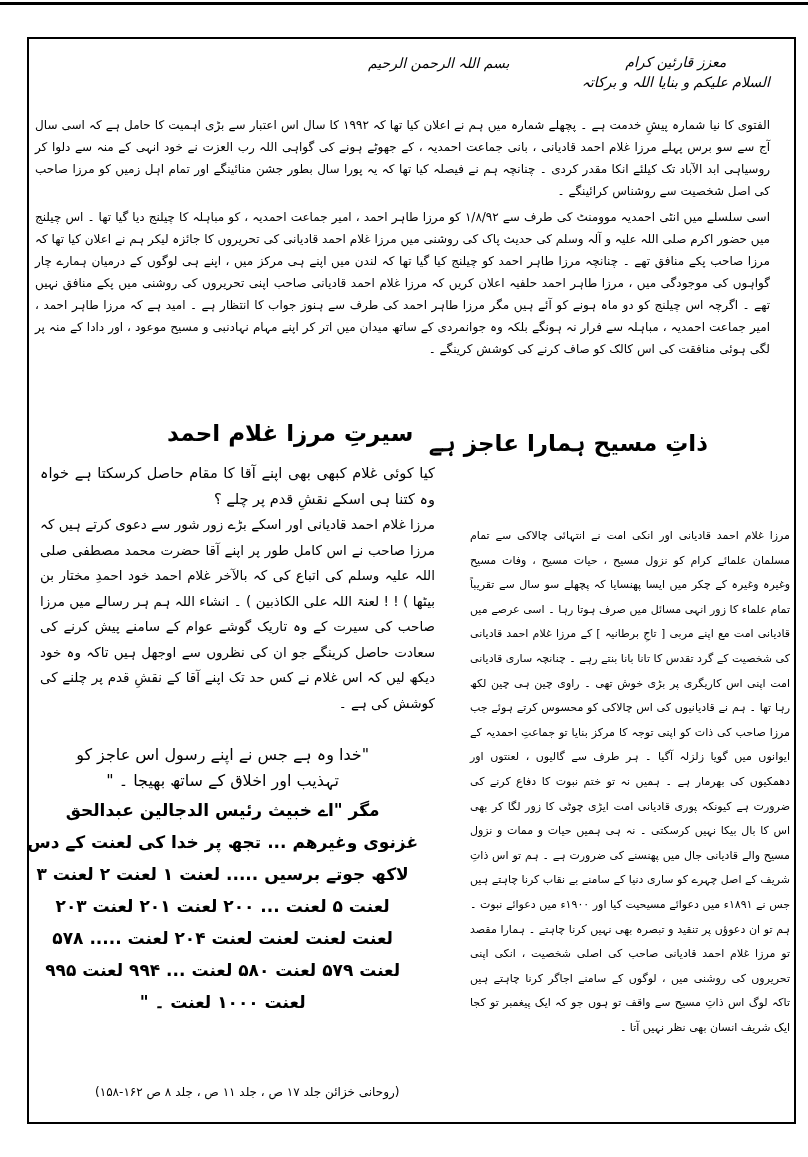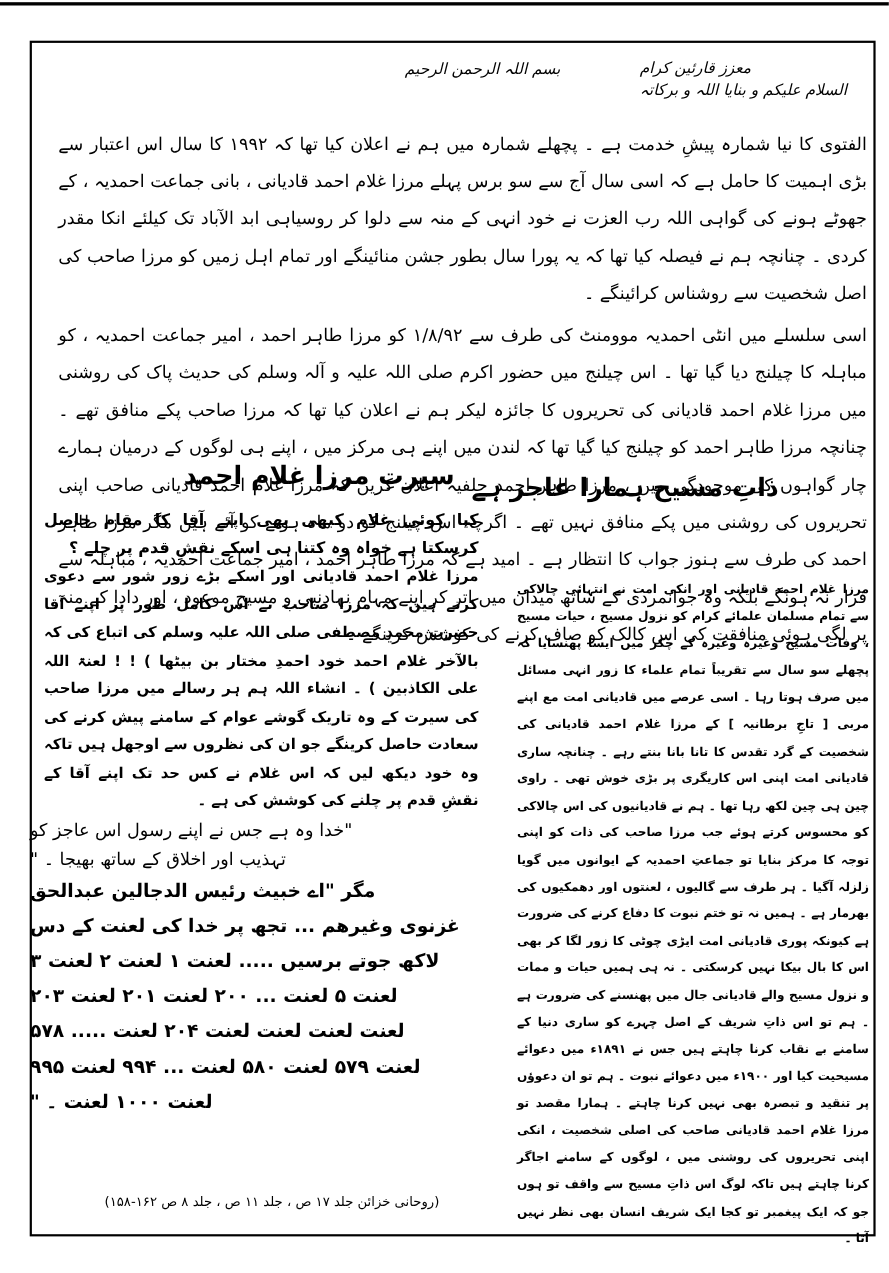--- a/index.html
+++ b/index.html
@@ -1,31 +1,31 @@
 <!DOCTYPE html>
 <html><head>
 <meta charset="utf-8">
 <style>
   html, body { margin: 0; padding: 0; background: #ffffff; }
   body { width: 808px; height: 1157px; position: relative; overflow: hidden;
          font-family: "DejaVu Sans", sans-serif; color: #000; }
   .topbar { position: absolute; left: 0; top: 2px; width: 808px; height: 3px; background: #000; }
   .frame { position: absolute; left: 27px; top: 37px; width: 769px; height: 1087px;
            border: 2px solid #000; box-sizing: border-box; }
-  .rtl { direction: rtl; text-align: left; unicode-bidi: embed; }
+  .rtl { direction: rtl; text-align: center; unicode-bidi: embed; }
   .txt { position: absolute; font-size: 14.5px; line-height: 22px; white-space: nowrap; }
   .hdr-right { right: 38px; top: 52px; font-size: 14px; line-height: 20px; font-style: italic; }
   .hdr-bism { left: 368px; top: 52px; font-size: 14px; font-style: italic; }
-  .intro { right: 20px; top: 114px; width: 735px; white-space: normal; text-align: justify;
-           font-size: 16px; line-height: 34px; }
+  .intro { right: 38px; top: 114px; width: 735px; white-space: normal; text-align: justify;
+           font-size: 12px; line-height: 22px; }
   .intro p { margin: 0 0 4px 0; }
   .heading { position: absolute; font-size: 23px; font-weight: bold; white-space: nowrap; margin-left: 32px; }
   .h-left { left: 135px; top: 420px; }
   .h-right { right: 100px; top: 430px; }
-  .col { position: absolute; font-size: 13.5px; line-height: 25.5px; white-space: normal; text-align: justify; font-weight: bold; }
+  .col { position: absolute; font-size: 13.5px; line-height: 25.5px; white-space: normal; text-align: justify; }
   .col-left { left: 40px; top: 460px; width: 395px; }
   .col-right { left: 470px; top: 476px; width: 320px; font-size: 11px; line-height: 24.6px; margin-top: 48px; }
   .col p { margin: 0; }
   .poem { position: absolute; right: 390px; top: 742px; font-size: 17px; line-height: 32px;
           font-weight: bold; white-space: nowrap; }
   .poem .line { display: block; }
   .poem .q1 { font-size: 16px; line-height: 26px; font-weight: normal; }
   .ref { position: absolute; left: 95px; top: 1085px; font-size: 12px; white-space: nowrap; }
 </style>
 </head>

